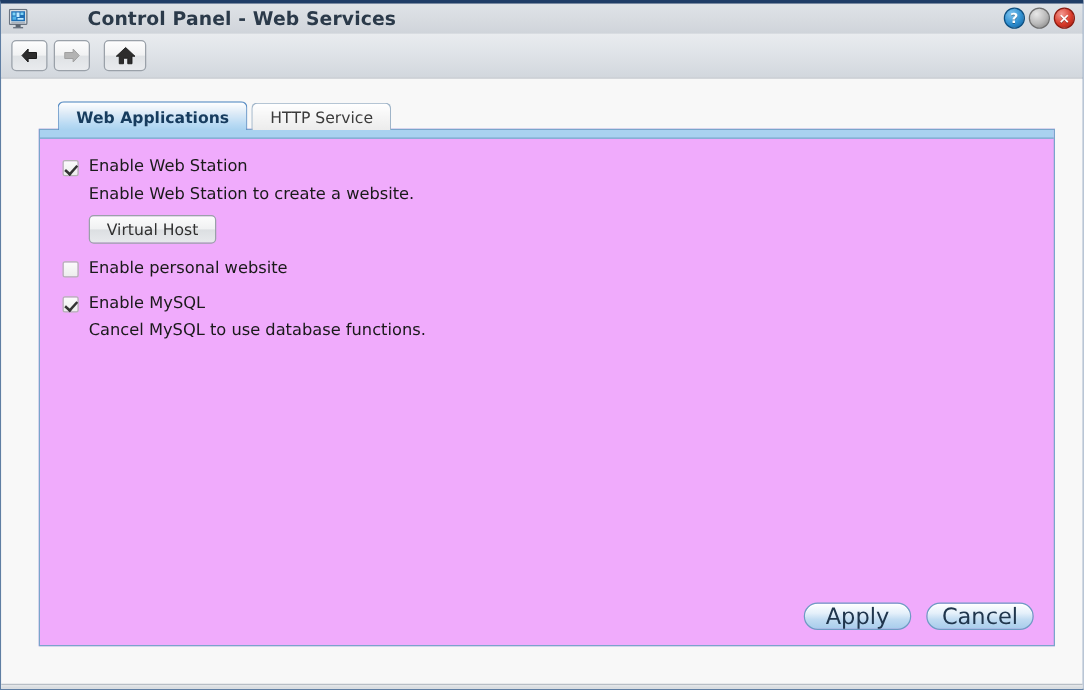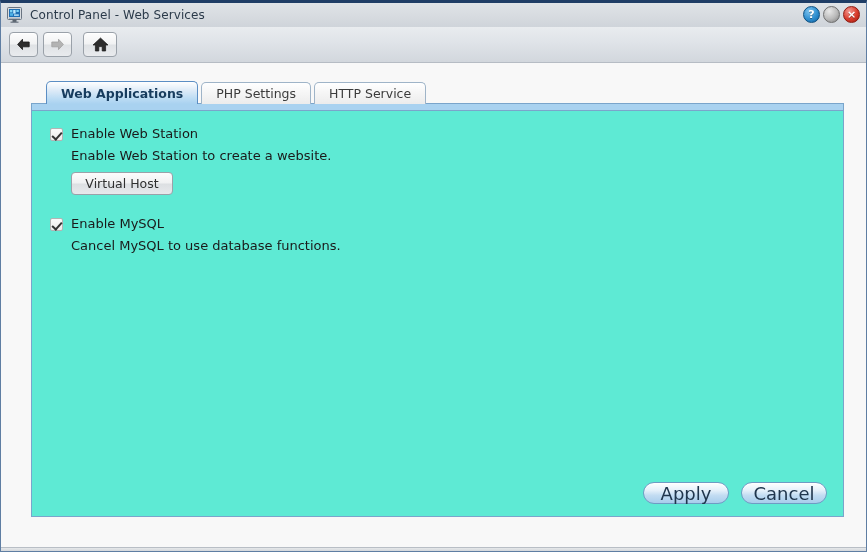--- a/index.html
+++ b/index.html
@@ -47,25 +47,26 @@
     box-sizing: border-box;
   }
   .title-icon {
     width: 17px;
     height: 16px;
     margin-right: 6px;
     flex: 0 0 17px;
     position: relative;
   }
   .title-text {
-    font-size: 12px;
-    font-weight: normal;
+    font-size: 15px;
+    font-weight: bold;
     color: #2b3a4a;
     letter-spacing: 0.1px;
     white-space: nowrap;
+    margin-left: 40px;
   }
   .win-buttons {
     position: absolute;
     right: 6px;
     top: 3px;
     display: flex;
     gap: 3px;
     align-items: center;
   }
   .win-btn {
@@ -170,21 +171,21 @@
     background: linear-gradient(to bottom, #ffffff 0%, #dceaf7 40%, #bcdcf4 75%, #a9d2f0 100%);
     height: 23px;
     z-index: 4;
   }
 
   
   .panel {
     position: relative;
     margin-top: -1px;
     border: 1px solid #7aa5cb;
-    background: #5eead4;
+    background: #f0abfc;
     height: 414px;
     box-sizing: border-box;
     z-index: 1;
   }
   .panel-topbar {
     height: 6px;
     background: #a9d2f0;
     border-bottom: 1px solid #7aa5cb;
   }
   .panel-body {
@@ -349,42 +350,43 @@
       </div>
     </div>
 
     <div class="content">
 
       <div class="tabstrip">
         <div class="tab active">
           <span>Web Applications</span>
         </div>
         <div class="tab">
-          <span>PHP Settings</span>
-        </div>
-        <div class="tab">
           <span>HTTP Service</span>
         </div>
       </div>
 
       <div class="panel">
         <div class="panel-topbar"></div>
         <div class="panel-body">
 
           
           <div class="opt-row">
             <div class="cb checked"></div>
             <div class="opt-label">Enable Web Station</div>
           </div>
           <div class="opt-desc">Enable Web Station to create a website.</div>
           <button class="gray-btn">Virtual Host</button>
 
           <div class="block-gap"></div>
 
           
+          <div class="opt-row">
+            <div class="cb"></div>
+            <div class="opt-label">Enable personal website</div>
+          </div>
 
           <div class="block-gap-sm"></div>
 
           
           <div class="opt-row">
             <div class="cb checked"></div>
             <div class="opt-label">Enable MySQL</div>
           </div>
           <div class="opt-desc">Cancel MySQL to use database functions.</div>
 

